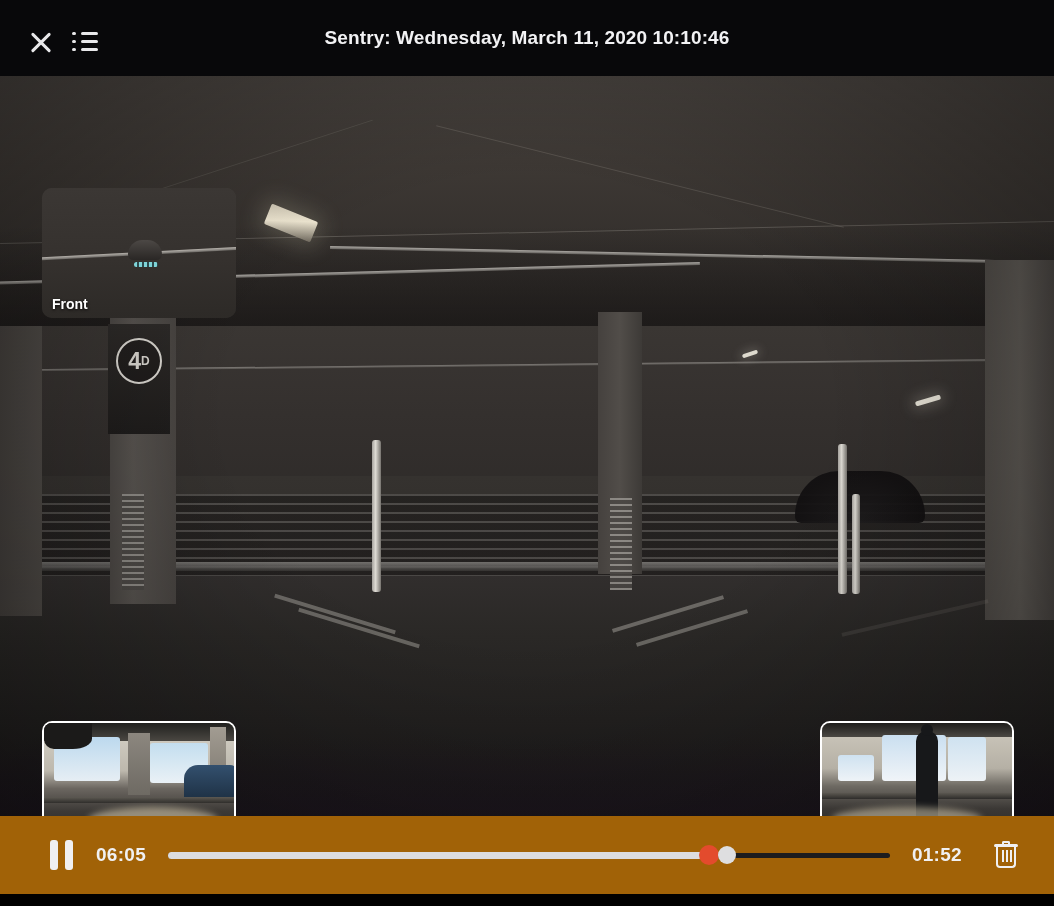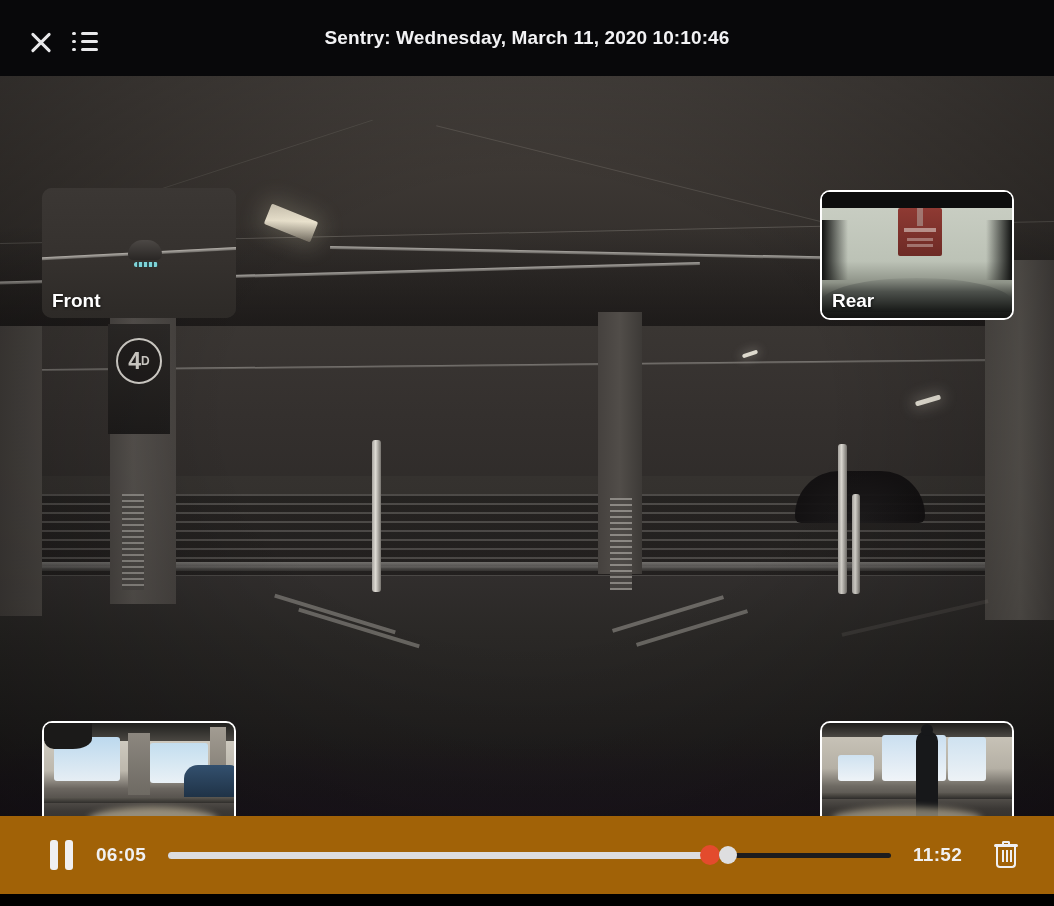--- a/index.html
+++ b/index.html
@@ -209,21 +209,21 @@
   .thumb {
     position:absolute;
     width:194px; height:130px;
     border-radius:10px;
     overflow:hidden;
     cursor:pointer;
   }
   .thumb.bordered { border:2px solid #ffffff; }
   .thumb-label {
     position:absolute; left:10px; bottom:6px;
-    color:#ffffff; font-size:19px; font-weight:bold;
+    color:#ffffff; font-size:14px; font-weight:bold;
     text-shadow:0 1px 3px rgba(0,0,0,0.85);
     z-index:3;
   }
   .thumb-art { position:absolute; inset:0; }
 
   .th-front { left:42px;  top:112px; background:rgba(255,255,255,0.055); }
   .th-rear  { left:820px; top:114px; }
   .th-left  { left:42px;  top:645px; }
   .th-right { left:820px; top:645px; }
 
@@ -461,35 +461,20 @@
 
     <div class="thumb th-front">
       <div class="thumb-art art-front">
         <div class="bar"></div>
           <div class="cam"></div>
           <div class="leds"></div>
       </div>
       <div class="thumb-label">Front</div>
     </div>
 
-    <div class="thumb th-rear bordered">
-      <div class="thumb-art art-rear">
-        <div class="wall-top"></div>
-        <div class="shadow-l"></div>
-          <div class="shadow-r"></div>
-        <div class="sign">
-            <div class="post"></div>
-            <div class="t1"></div>
-            <div class="t2"></div>
-            <div class="t3"></div>
-          </div>
-        <div class="bumper"></div>
-      </div>
-      <div class="thumb-label">Rear</div>
-    </div>
 
     <div class="thumb th-left bordered">
       <div class="thumb-art art-left">
         <div class="ceil"></div>
         <div class="sky1"></div>
           <div class="col"></div>
           <div class="sky2"></div>
           <div class="col2"></div>
         <div class="car"></div>
         <div class="rail"></div>
@@ -525,21 +510,21 @@
 
     <div class="time elapsed">06:05</div>
 
     <div class="track-wrap">
       <div class="track-bg"></div>
       <div class="track-fill" id="trackFill" style="width: 75%;"></div>
       <div class="track-marker" id="trackMarker" style="left: 75%;"></div>
       <div class="track-handle" id="trackHandle" style="left: 77.5%;"></div>
     </div>
 
-    <div class="time total">11:52</div>
+    <div class="time total">01:52</div>
 
     <div class="trash-btn">
       <span class="trash">
         <span class="handle"></span>
         <span class="lid"></span>
         <span class="can">
             <i></i>
             <i></i>
             <i></i>
           </span>

